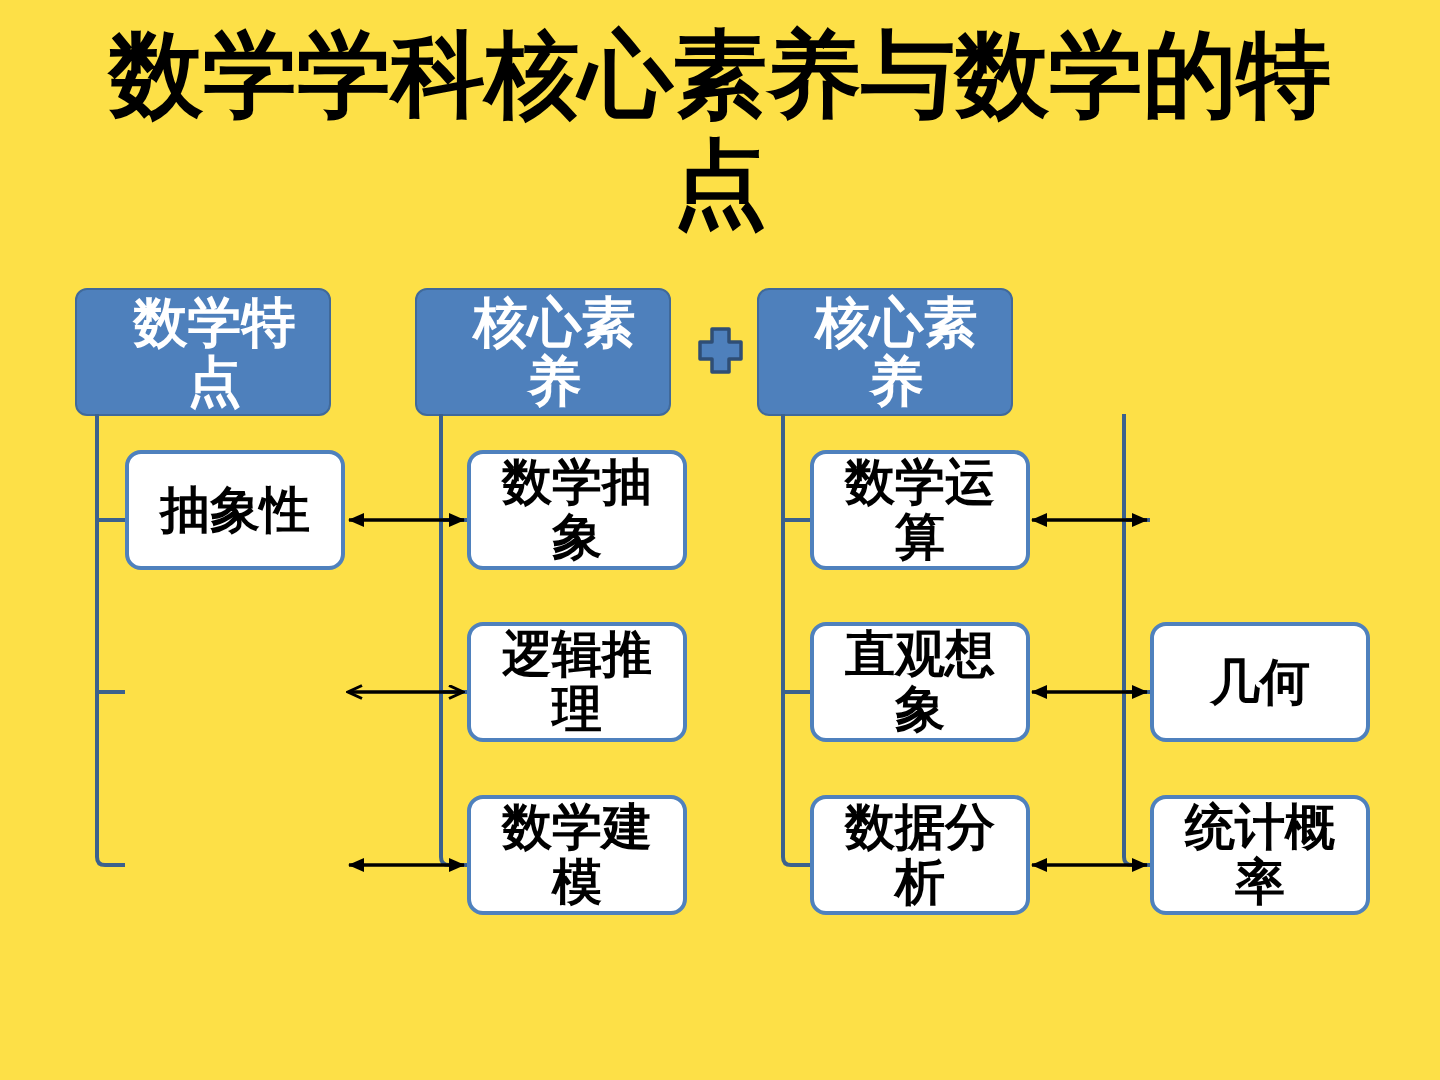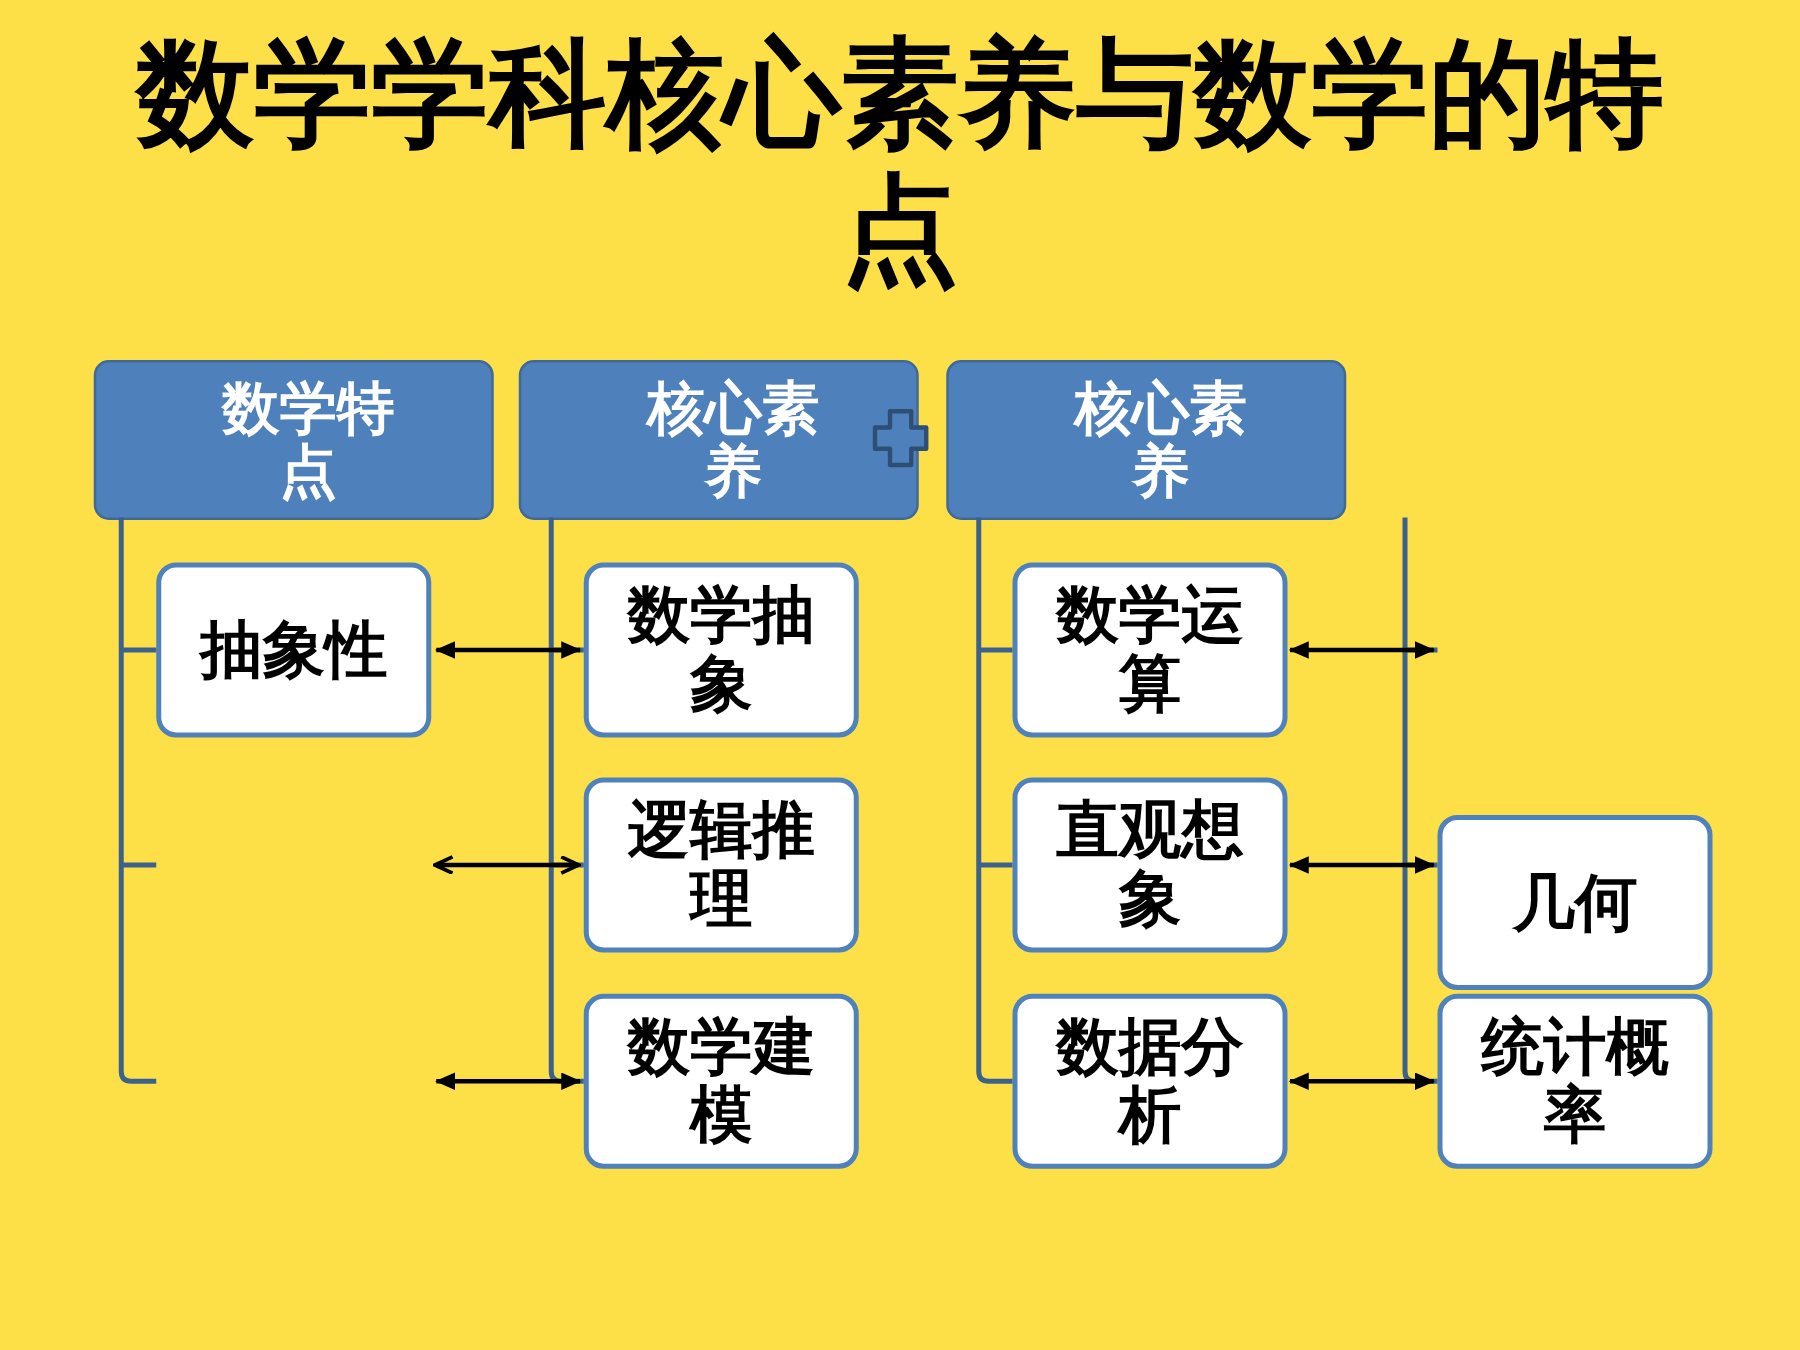--- a/index.html
+++ b/index.html
@@ -11,33 +11,33 @@
     position:absolute; left:0; top:20px; width:100%;
     text-align:center; font-size:94px; font-weight:900; line-height:1.16;
     color:#000; white-space:pre-line;
   }
   .hdr {
     position:absolute; box-sizing:border-box;
     background:var(--header-fill,#4e80bc);
     border:2px solid var(--header-border,#40699a);
     border-radius:12px; color:var(--header-text,#ffffff);
     display:flex; align-items:center; justify-content:center;
-    text-align:center; font-weight:bold; font-size:46px; line-height:1.1;
+    text-align:center; font-weight:bold; font-size:54px; line-height:1.1;
     white-space:pre-line;
-    width:320px; height:128px; top:288px;padding-left:23px;
+    width:256px; height:128px; top:288px;padding-left:23px;
   }
   .node {
     position:absolute; box-sizing:border-box;
     background:#ffffff;
     border:4px solid var(--node-border,#4f81bd);
     border-radius:16px; color:var(--node-text,#000000);
     display:flex; align-items:center; justify-content:center;
     text-align:center; font-weight:bold; font-size:50px; line-height:1.1;
     white-space:pre-line;
-    width:220px; height:140px;
+    width:220px; height:120px;
   }
   .overlay { position:absolute; left:0; top:0; pointer-events:none; }
 </style>
 </head>
 <body>
 
 <div class="slide">
 
   <div class="title">数学学科核心素养与数学的特
 点</div>
@@ -58,21 +58,21 @@
   <div class="node" style="left:467px; top:622px">逻辑推
 理</div>
 
   <div class="node" style="left:810px; top:450px">数学运
 算</div>
   <div class="node" style="left:810px; top:622px">直观想
 象</div>
   <div class="node" style="left:810px; top:795px">数据分
 析</div>
 
-  <div class="node" style="left:1150px; top:652px">几何</div>
+  <div class="node" style="left:1150px; top:622px">几何</div>
   <div class="node" style="left:1150px; top:795px">统计概
 率</div>
 
   <svg class="overlay" width="1440" height="1080" viewBox="0 0 1440 1080">
     <defs>
       <marker id="tri" markerWidth="17" markerHeight="15" refX="15" refY="7" orient="auto-start-reverse" markerUnits="userSpaceOnUse">
         <path d="M0 0 L16 7 L0 14 Z" style="fill:var(--arrow,#000)"></path>
       </marker>
       <marker id="openv" markerWidth="17" markerHeight="16" refX="14" refY="7.5" orient="auto-start-reverse" markerUnits="userSpaceOnUse">
         <path d="M1 1 L15 7.5 L1 14" style="fill:none; stroke:var(--arrow,#000); stroke-width:3"></path>

